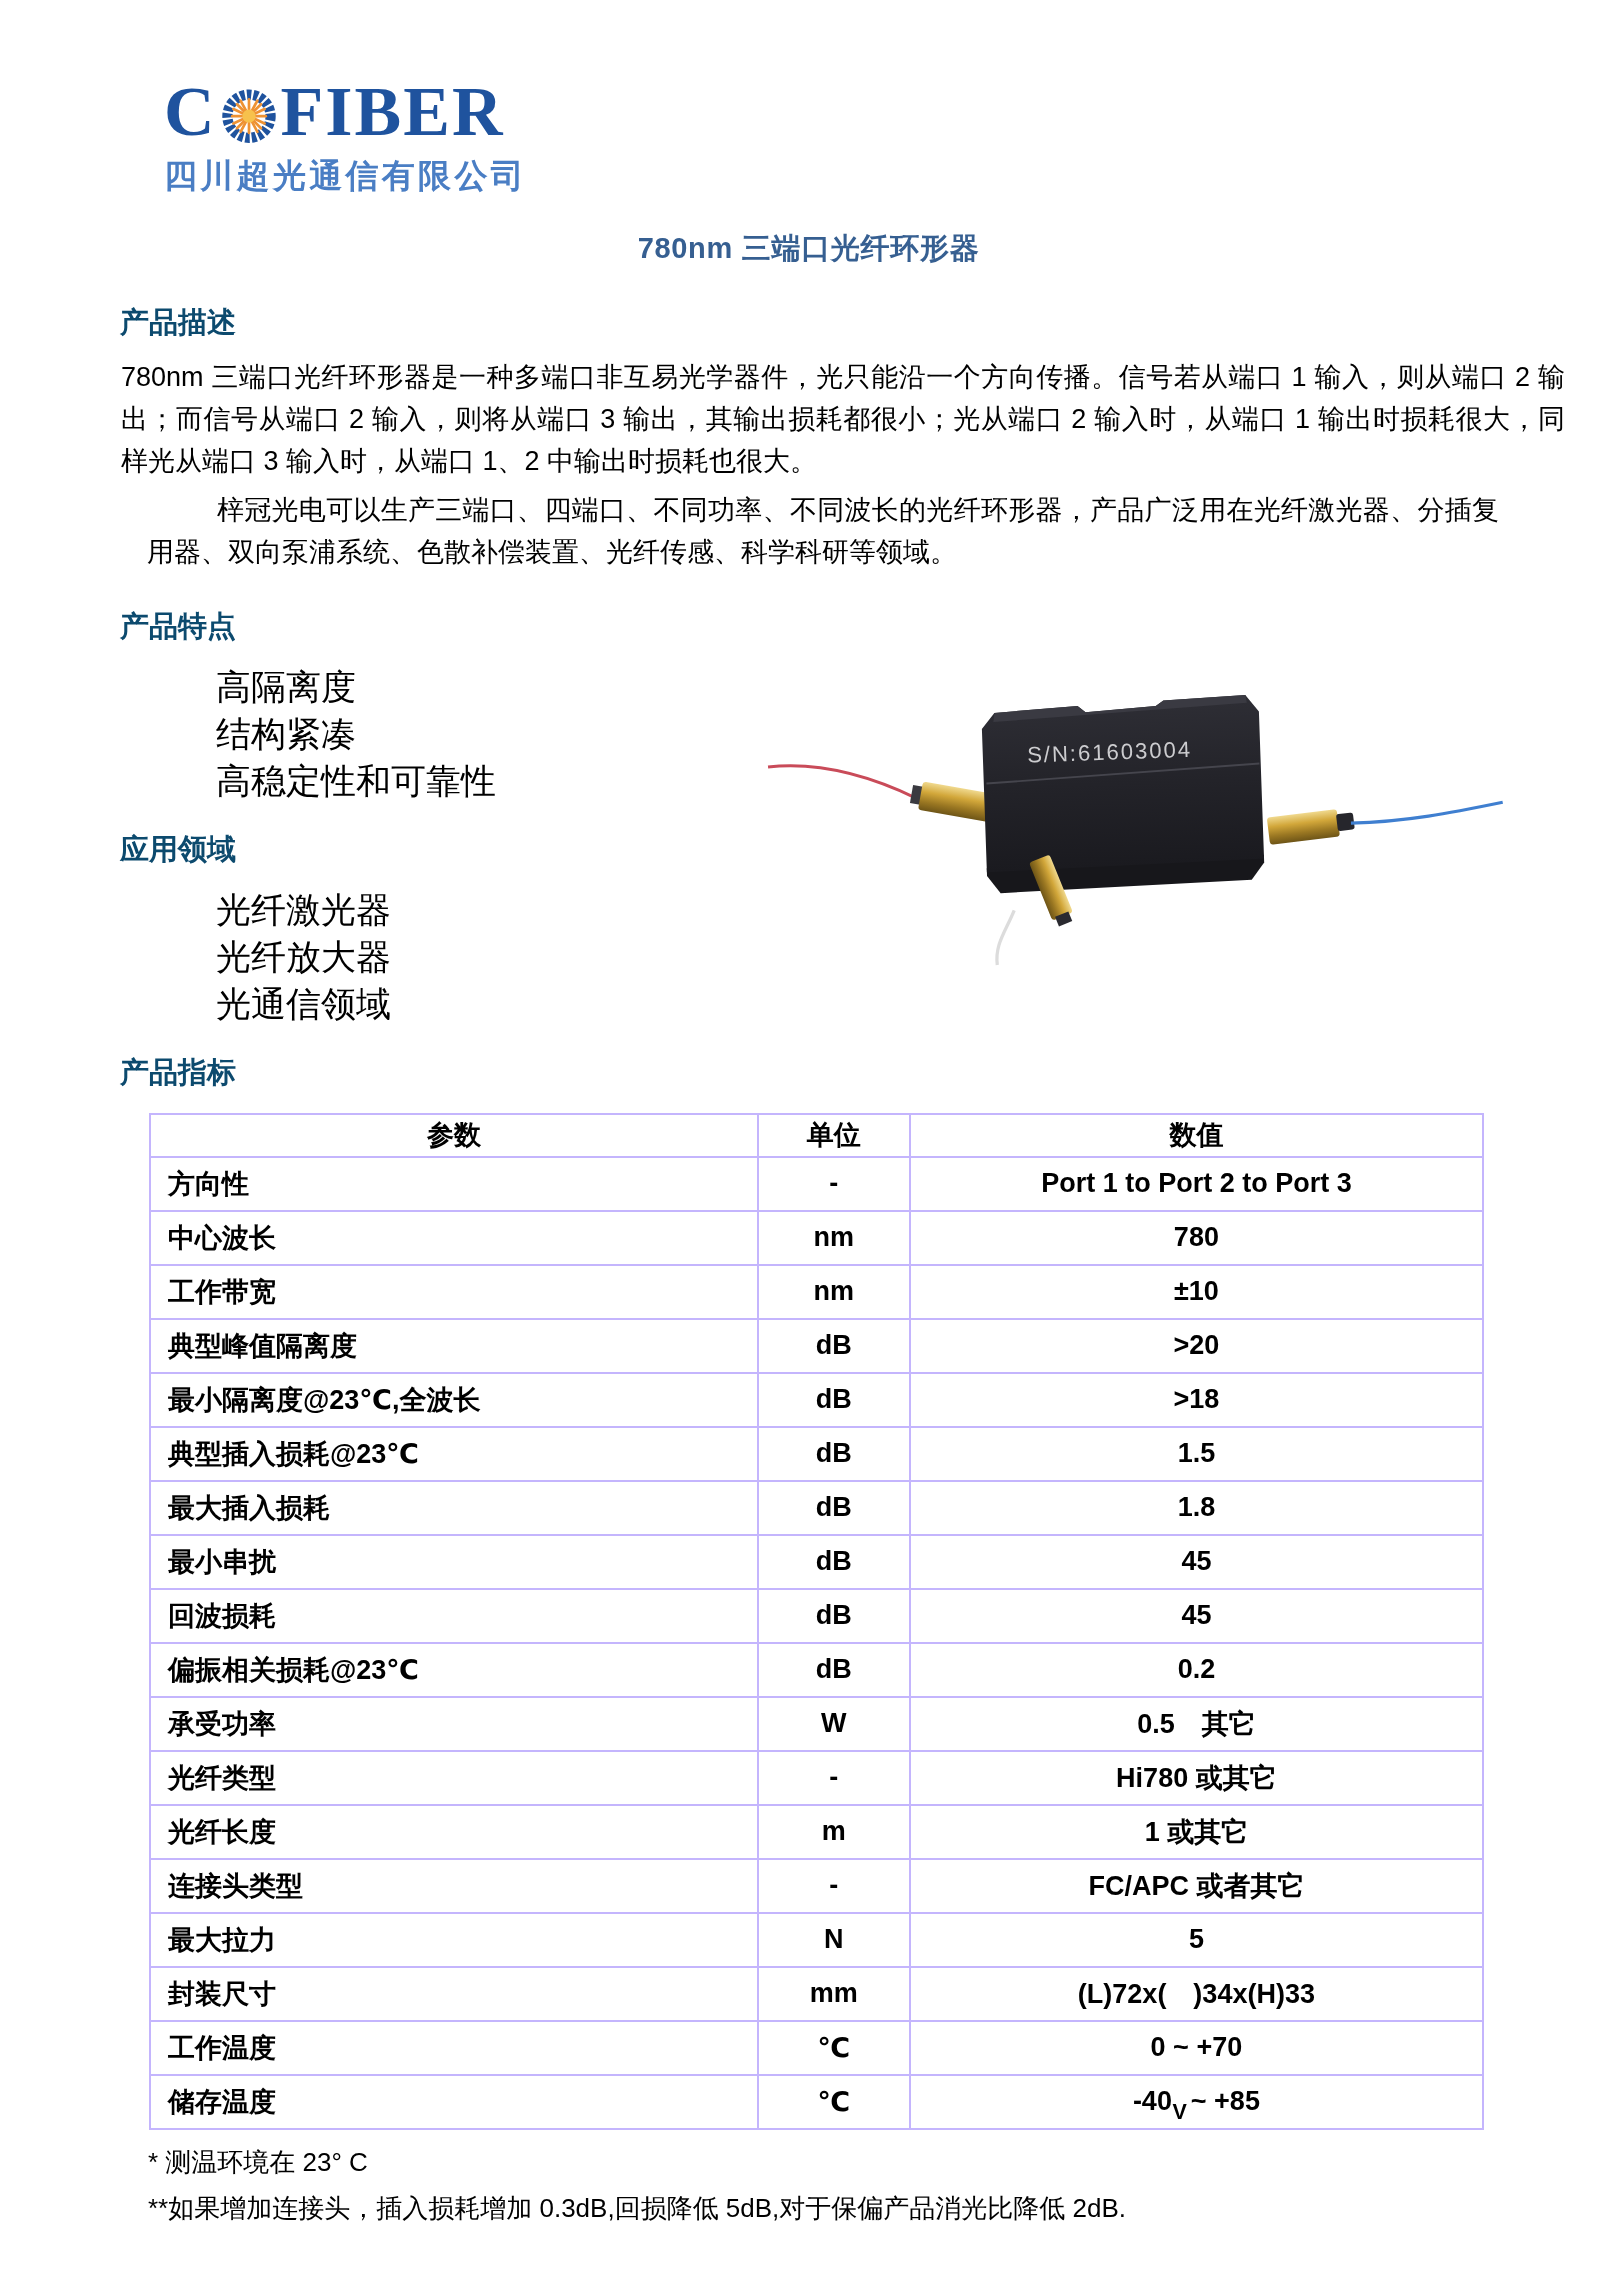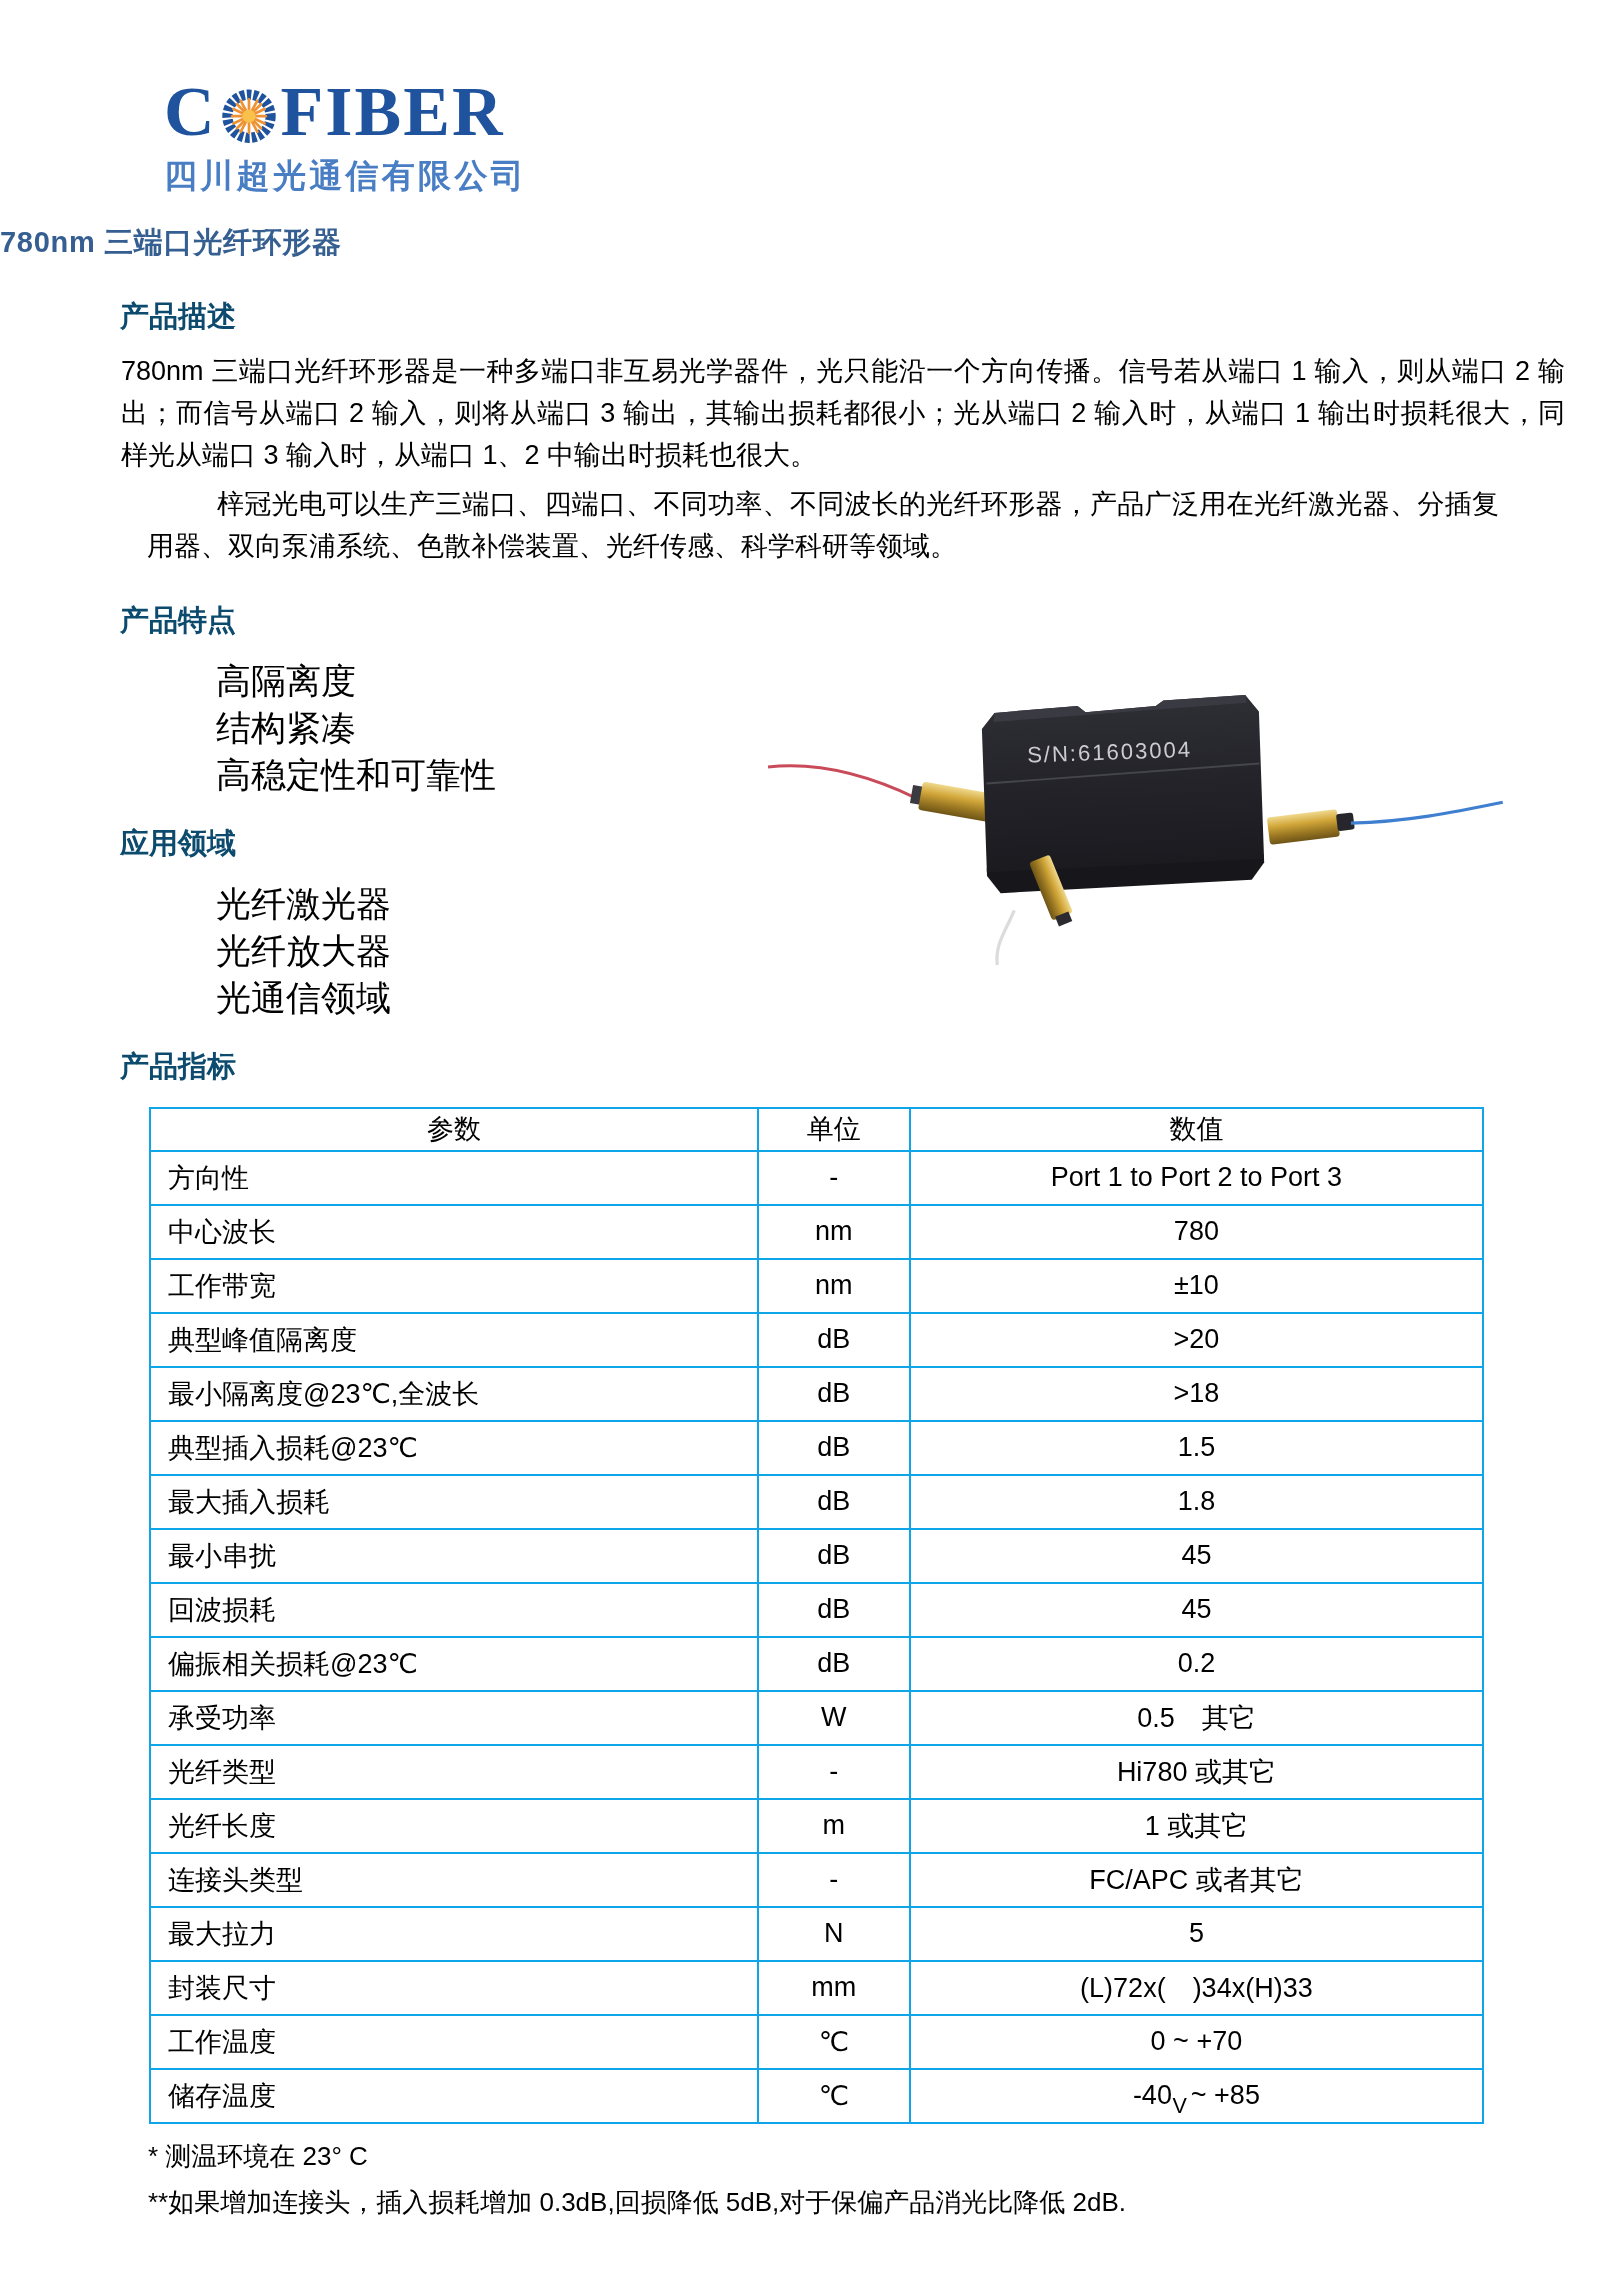--- a/index.html
+++ b/index.html
@@ -21,21 +21,21 @@
   }
   .brand-o { width:60px; height:60px; margin:0 2px; position:relative; top:2.6px; }
   .company-cn {
     margin-top:6.5px; font-size:33px; letter-spacing:3.3px;
     color:#4A7EC4; font-weight:bold;
     font-family:"Liberation Sans","DejaVu Sans",sans-serif;
   }
 
   
   .doc-title {
-    margin-top:24px; text-align:left;
+    margin-top:30px; text-align:center;
     font-size:29px; font-weight:bold; color:#365F91; letter-spacing:0.7px;
   }
   .sec-heading {
     margin:34px 120px 0 120px;
     font-size:29px; font-weight:bold; color:#0c4a6e;
   }
 
   
   .para {
     margin:13px 52px 0 121px;
@@ -52,21 +52,21 @@
 
   
   .photo-wrap { position:absolute; left:755px; top:664px; width:749px; height:352px; }
 
   
   .spec-table {
     margin:19.5px 0 0 149px; width:1335px;
     border-collapse:collapse; table-layout:fixed;
     font-size:27px;
   }
-  .spec-table th, .spec-table td { border:2px solid #0ea5e9; font-weight:normal; }
+  .spec-table th, .spec-table td { border:2px solid #c4b5fd; font-weight:bold; }
   .spec-table th { height:43px; text-align:center; }
   .spec-table td { height:54px; }
   .col-param { width:45.6%; }
   .col-unit  { width:11.4%; }
   .col-value { width:43.0%; }
   td.c-param { text-align:left; padding-left:17px; }
   td.c-unit, td.c-value { text-align:center; }
   .sub-v {
     display:inline-block; font-size:21.5px;
     transform:translateY(9px); margin:0 3.9px 0 0.7px;

